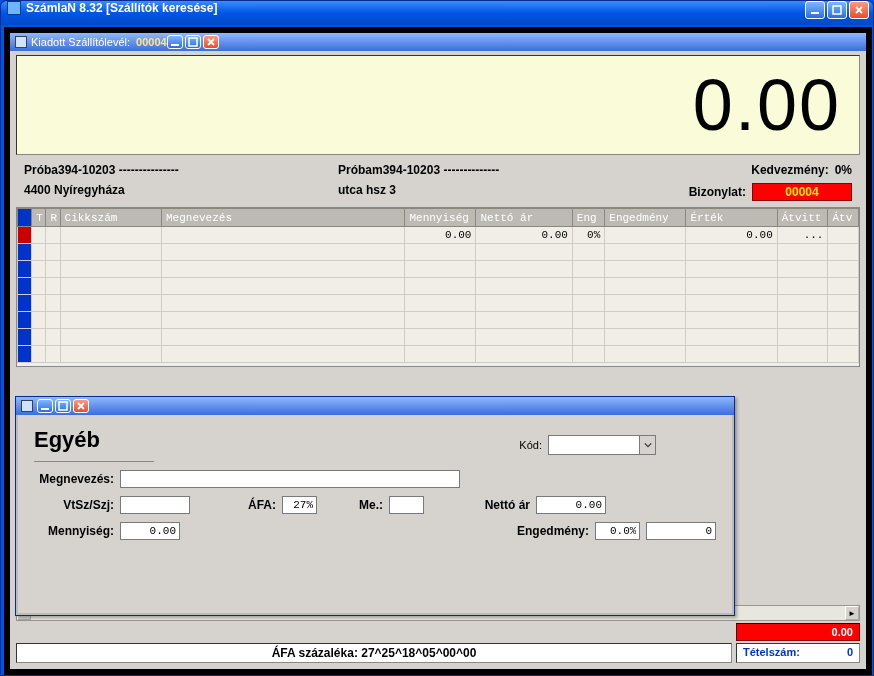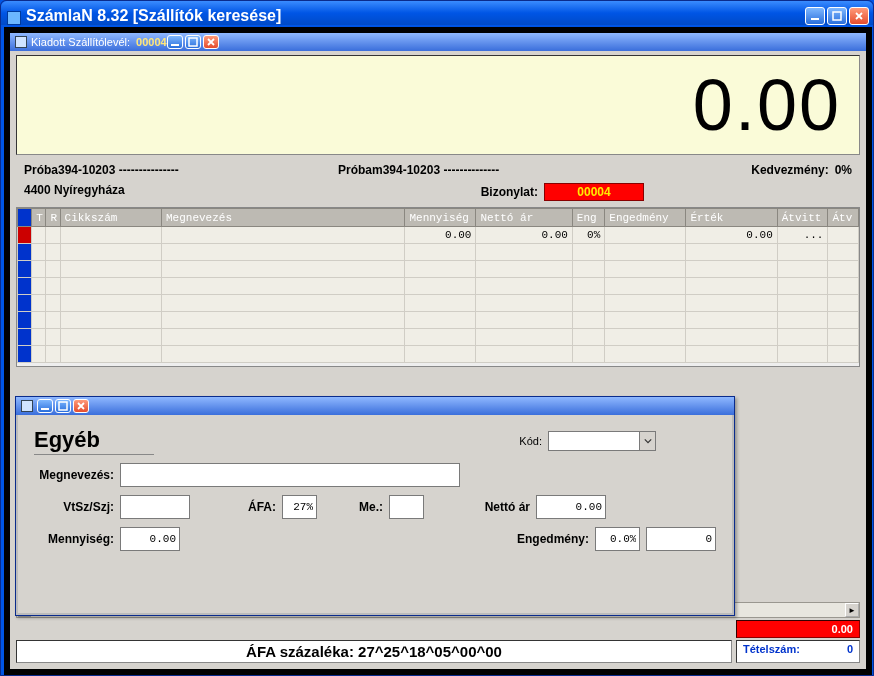--- a/index.html
+++ b/index.html
@@ -18,25 +18,25 @@
     position: absolute;
     inset: 0;
     background: #0055e5;
     border: 1px solid #0a2b8c;
     border-radius: 6px 6px 0 0;
   }
   .titlebar {
     height: 24px;
     background: linear-gradient(to bottom, #3a8cff 0%, #0055e5 50%, #004ac7 100%);
     display: flex;
-    align-items: flex-end;
+    align-items: flex-start;
     padding: 0 4px 0 6px;
     color: #fff;
     font-weight: bold;
-    font-size: 16px;
+    font-size: 12px;
     border-radius: 6px 6px 0 0;
   }
   .titlebar .icon {
     width: 14px; height: 14px;
     background: #6bb6ff;
     border: 1px solid #003a9c;
     margin-right: 5px;
   }
   .titlebar .spacer { flex: 1; }
   .winbtns { display: flex; gap: 2px; }
@@ -181,21 +181,21 @@
     margin-left:auto;
     margin-bottom:2px;
   }
   .status-bar {
     flex:1;
     background:#fff;
     border:1px inset #888;
     text-align:center;
     font-weight:bold;
     padding:2px 6px;
-    font-size:15px;
+    font-size:12px;
   }
   .tetelszam {
     width: 124px;
     background:#fff; border:1px inset #888;
     color:#0033cc; font-weight:bold;
     display:flex; justify-content:space-between;
     padding:2px 6px;
   }
 
   
@@ -214,32 +214,32 @@
     border: 2px solid #bbb;
     border-top: none;
   }
   .dlg-top {
     display:flex; align-items:center; justify-content:space-between;
     margin-bottom: 4px;
   }
   .dlg-title {
     font-size: 22px; font-weight: bold;
     border-bottom: 1px solid #888;
-    padding-bottom: 1px;
+    padding-bottom: 8px;
     width: 120px;
   }
   .dlg-row {
     display:flex; align-items:center; gap:6px;
     margin-top: 8px;
     font-size: 12px;
   }
   .dlg-row label { font-weight: bold; text-align:right; }
   .tinput {
     background:#fff; border:1px solid #7a7a7a;
-    height: 24px; padding: 1px 3px;
+    height: 18px; padding: 1px 3px;
     font-family: "Courier New", monospace;
     font-size: 11px;
   }
   .tinput.r { text-align:right; }
   .kod-combo {
     display:flex; align-items:center;
     border:1px solid #7a7a7a; background:#fff;
     height:20px;
   }
   .kod-combo .val { width:90px; padding:0 4px; color:#3a6edb; font-weight:bold;}
@@ -309,20 +309,21 @@
       </div>
 
       <div class="header-info">
         <div>Próba394-10203 ---------------</div>
         <div>Próbam394-10203 --------------</div>
         <div class="hi-right">
           <span>Kedvezmény:</span>
           <span>0%</span>
         </div>
         <div>4400 Nyíregyháza</div>
+        <div>utca hsz 3</div>
         <div class="hi-right">
           <span>Bizonylat:</span>
           <span class="bizonylat-box">00004</span>
         </div>
       </div>
 
       <div class="grid-wrap">
         <table class="grid">
           <colgroup>
             <col style="width:14px">

